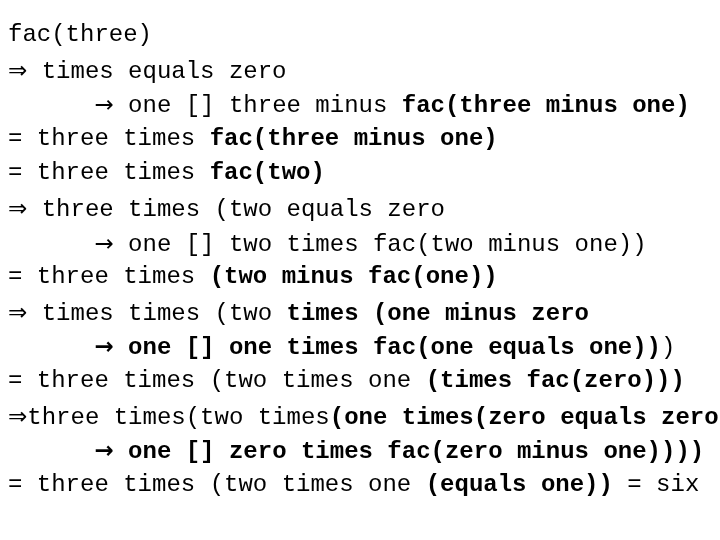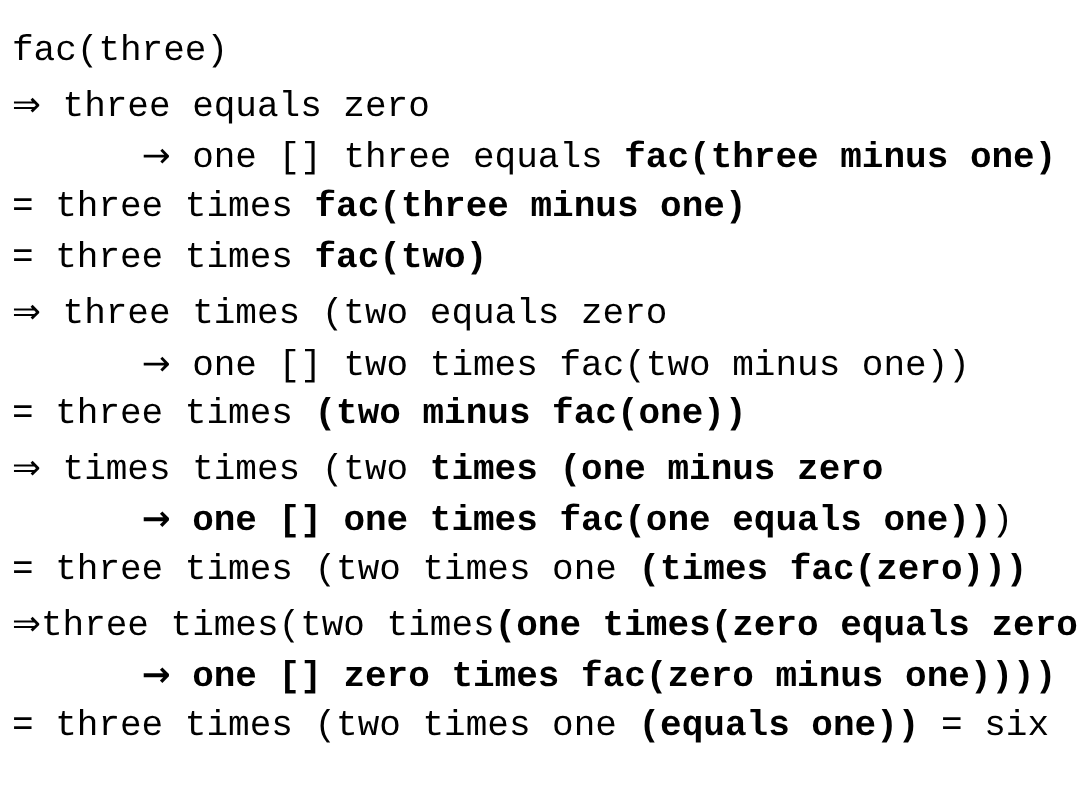--- a/index.html
+++ b/index.html
@@ -52,22 +52,22 @@
     font-weight: 700;
     font-size: 23px;
   }
 </style>
 </head>
 <body style="color: rgb(0, 0, 0);">
 
 <div id="slide" style="background: rgb(255, 255, 255);">
   <div id="trace" style="left: 8px;">
       <div class="line" style="font-size: 24px; height: 34.6px; line-height: 34.6px;"><span class="seg reg">fac(three)</span></div>
-      <div class="line" style="font-size: 24px; height: 34.6px; line-height: 34.6px;"><span class="seg arrow-thin">⇒</span><span class="seg reg"> three equals zero</span></div>
-      <div class="line" style="font-size: 24px; height: 34.6px; line-height: 34.6px;"><span class="seg reg">      </span><span class="seg arrow-thin">→</span><span class="seg reg"> one [] three equals </span><span class="seg bold">fac(three minus one)</span></div>
+      <div class="line" style="font-size: 24px; height: 34.6px; line-height: 34.6px;"><span class="seg arrow-thin">⇒</span><span class="seg reg"> times equals zero</span></div>
+      <div class="line" style="font-size: 24px; height: 34.6px; line-height: 34.6px;"><span class="seg reg">      </span><span class="seg arrow-thin">→</span><span class="seg reg"> one [] three minus </span><span class="seg bold">fac(three minus one)</span></div>
       <div class="line" style="font-size: 24px; height: 34.6px; line-height: 34.6px;"><span class="seg reg">= three times </span><span class="seg bold">fac(three minus one)</span></div>
       <div class="line" style="font-size: 24px; height: 34.6px; line-height: 34.6px;"><span class="seg reg">= three times </span><span class="seg bold">fac(two)</span></div>
       <div class="line" style="font-size: 24px; height: 34.6px; line-height: 34.6px;"><span class="seg arrow-thin">⇒</span><span class="seg reg"> three times (two equals zero</span></div>
       <div class="line" style="font-size: 24px; height: 34.6px; line-height: 34.6px;"><span class="seg reg">      </span><span class="seg arrow-thin">→</span><span class="seg reg"> one [] two times fac(two minus one))</span></div>
       <div class="line" style="font-size: 24px; height: 34.6px; line-height: 34.6px;"><span class="seg reg">= three times </span><span class="seg bold">(two minus fac(one))</span></div>
       <div class="line" style="font-size: 24px; height: 34.6px; line-height: 34.6px;"><span class="seg arrow-thin">⇒</span><span class="seg reg"> times times (two </span><span class="seg bold">times (one minus zero</span></div>
       <div class="line" style="font-size: 24px; height: 34.6px; line-height: 34.6px;"><span class="seg reg">      </span><span class="seg arrow-bold">→</span><span class="seg bold"> one [] one times fac(one equals one))</span><span class="seg reg">)</span></div>
       <div class="line" style="font-size: 24px; height: 34.6px; line-height: 34.6px;"><span class="seg reg">= three times (two times one </span><span class="seg bold">(times fac(zero)))</span></div>
       <div class="line" style="font-size: 24px; height: 34.6px; line-height: 34.6px;"><span class="seg arrow-thin">⇒</span><span class="seg reg">three times(two times</span><span class="seg bold">(one times(zero equals zero</span></div>
       <div class="line" style="font-size: 24px; height: 34.6px; line-height: 34.6px;"><span class="seg reg">      </span><span class="seg arrow-bold">→</span><span class="seg bold"> one [] zero times fac(zero minus one))))</span></div>

